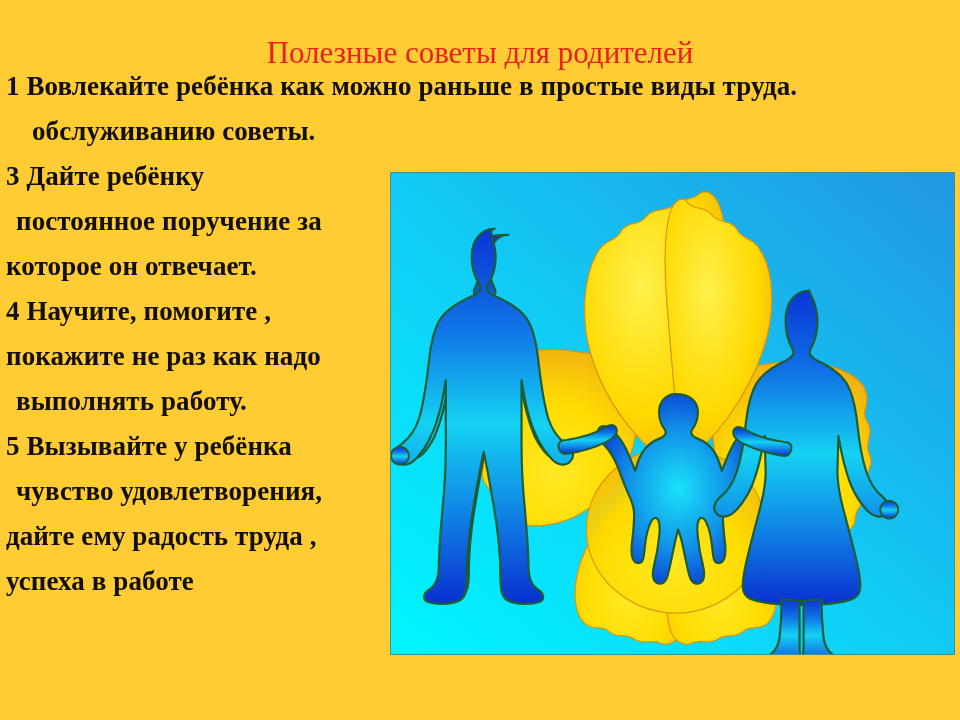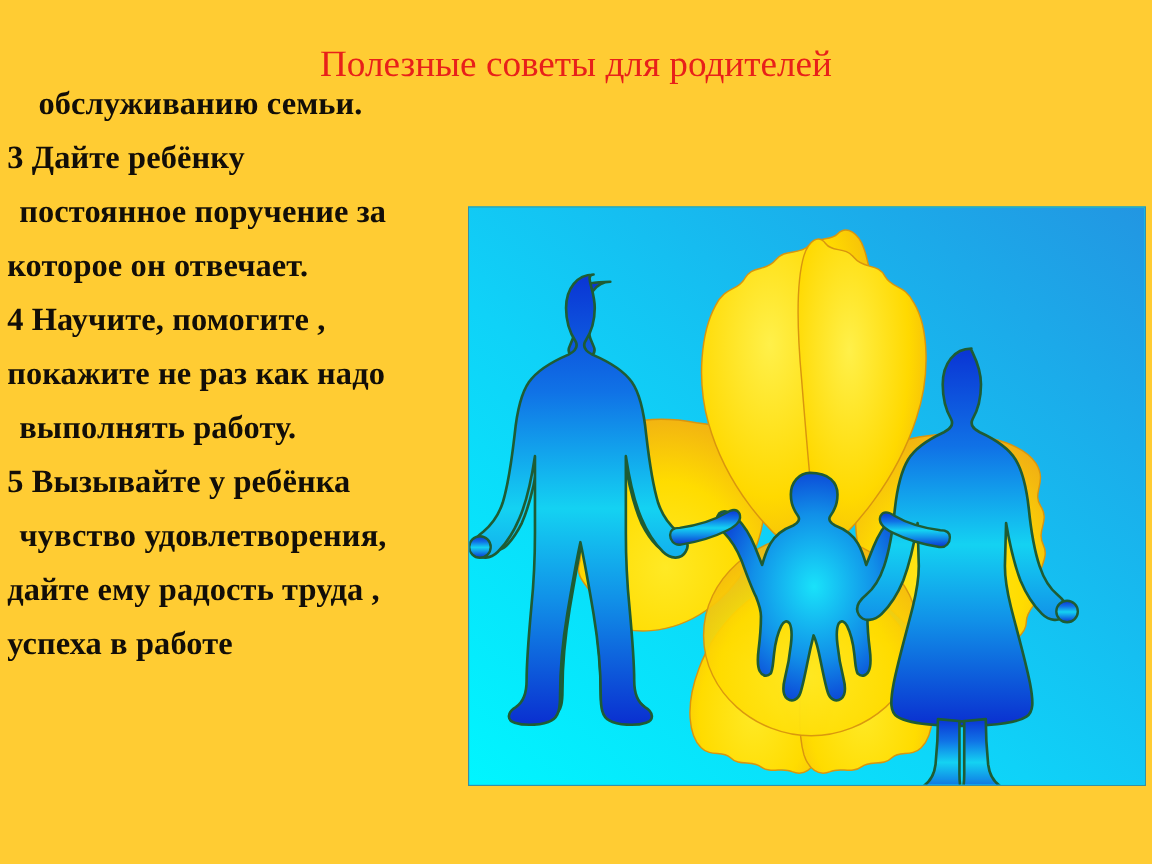--- a/index.html
+++ b/index.html
@@ -81,21 +81,22 @@
   }
 </style>
 </head>
 <body>
 
 <div class="slide">
 
   <h1 class="slide-title">Полезные советы для родителей</h1>
 
   <ul class="tips-list">
-    <li class="tip-line indent-1">обслуживанию семьи.</li>
+    <li class="tip-line">1 Вовлекайте ребёнка как можно раньше в простые виды труда.</li>
+    <li class="tip-line indent-1">обслуживанию советы.</li>
     <li class="tip-line">3 Дайте ребёнку</li>
     <li class="tip-line indent-2">постоянное поручение за</li>
     <li class="tip-line">которое он отвечает.</li>
     <li class="tip-line">4 Научите, помогите ,</li>
     <li class="tip-line">покажите не раз как надо</li>
     <li class="tip-line indent-2">выполнять работу.</li>
     <li class="tip-line">5 Вызывайте у ребёнка</li>
     <li class="tip-line indent-2">чувство удовлетворения,</li>
     <li class="tip-line">дайте ему радость труда ,</li>
     <li class="tip-line">успеха в работе</li>

